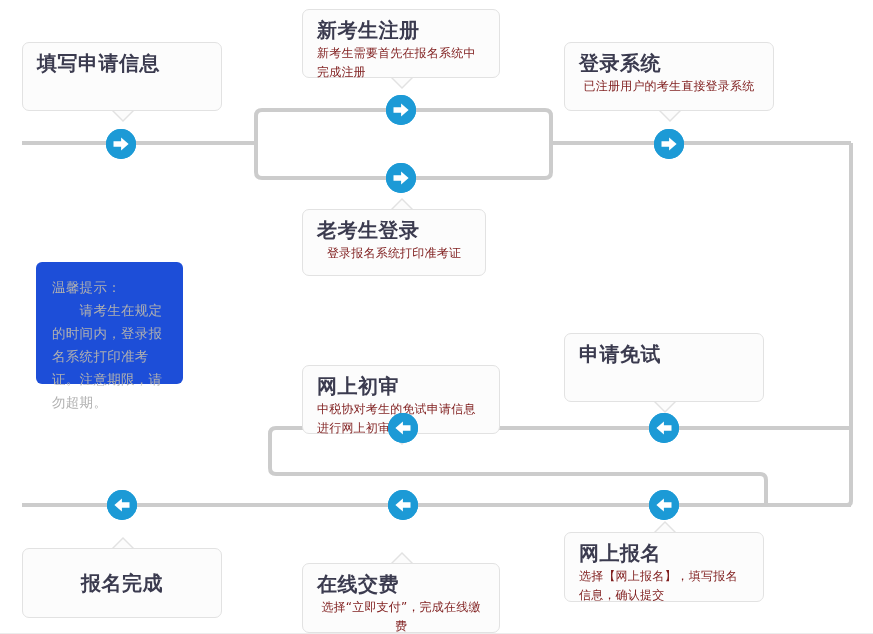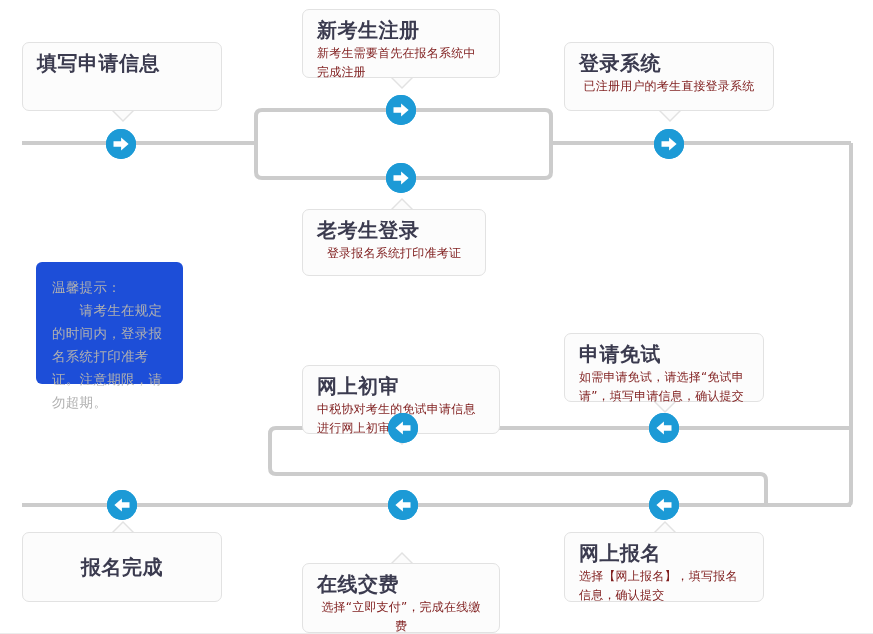--- a/index.html
+++ b/index.html
@@ -54,20 +54,21 @@
     text-align: left;
     font-size: 12px;
     color: #7f1d1d;
     line-height: 19px;
     letter-spacing: 0.2px;
   }
   .node.title-only {
     display: flex;
     align-items: center;
     justify-content: center;
+    margin-top: 16px;
   }
   .node.title-only .node-title {
     margin-bottom: 0;
   }
 
   
   .tail {
     position: absolute;
     width: 0;
     height: 0;
@@ -193,21 +194,20 @@
   </div>
 
   <div class="node" style="left:302px; top:333px; width:198px; height:69px;margin-top:32px;">
     <span class="node-title">网上初审</span>
     <span class="node-desc">中税协对考生的免试申请信息进行网上初审</span>
     <span class="tail down" style="left:88px; top:68px;"></span>
   </div>
 
   <div class="node" style="left:564px; top:333px; width:200px; height:69px;">
     <span class="node-title">申请免试</span>
-    <span class="node-desc">如需申请免试，请选择“免试申请”，填写申请信息，确认提交</span>
     <span class="tail down" style="left:89px; top:68px;"></span>
   </div>
 
   <div class="node title-only" style="left:22px; top:532px; width:200px; height:70px;">
     <span class="node-title">报名完成</span>
     <span class="tail up" style="left:89px; top:-12px;"></span>
   </div>
 
   <div class="node" style="left:302px; top:532px; width:198px; height:70px;margin-top:31px;">
     <span class="node-title">在线交费</span>

